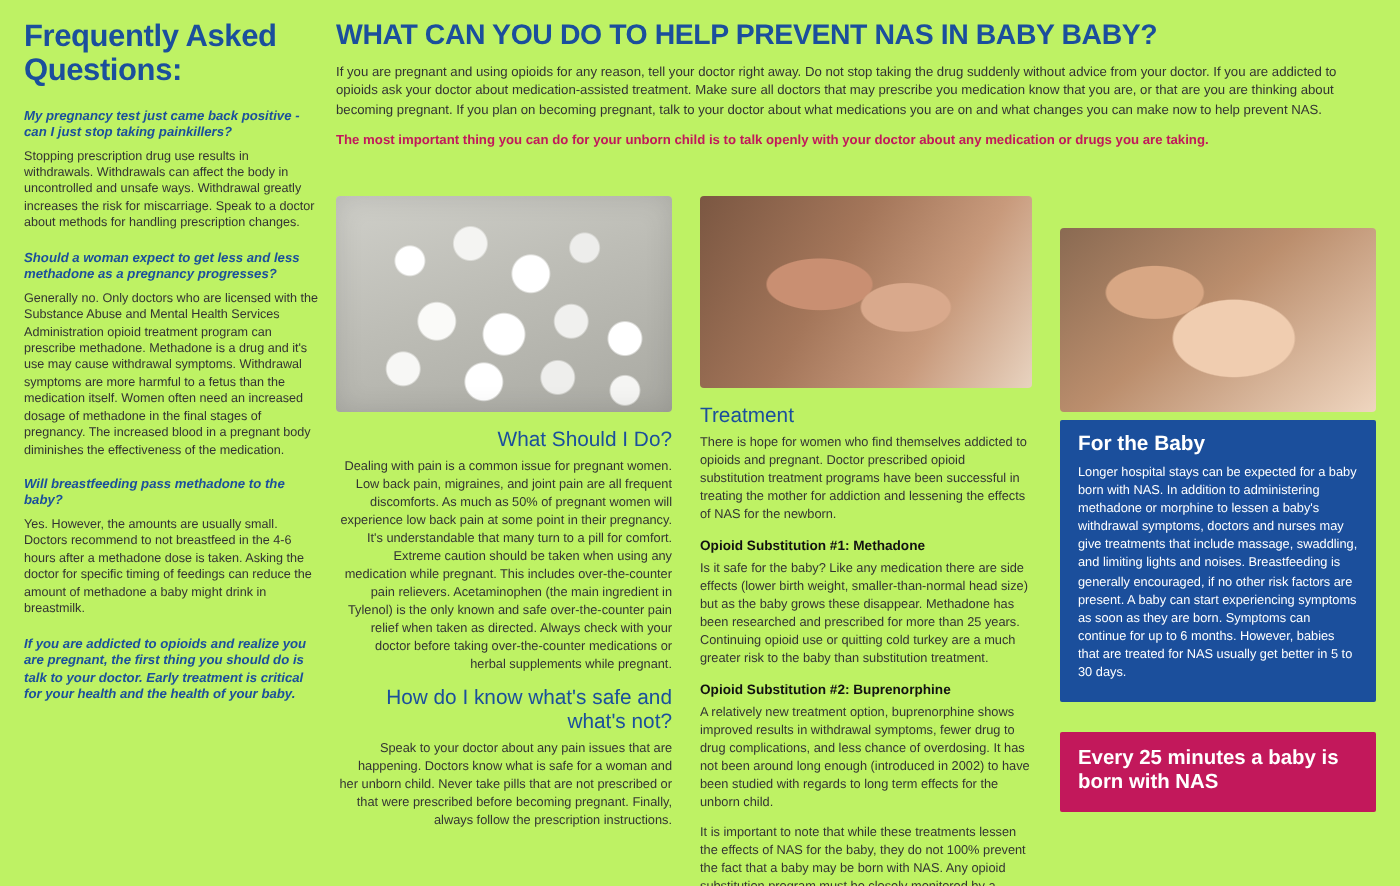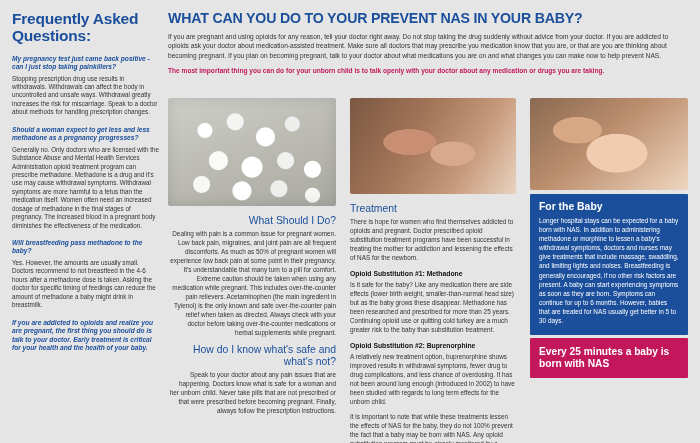--- a/index.html
+++ b/index.html
@@ -10,21 +10,21 @@
     width: 700px;
     height: 443px;
     background: #ffffff;
     font-family: "Liberation Sans", sans-serif;
     overflow: hidden;
   }
   .page {
     position: relative;
     width: 700px;
     height: 443px;
-    background: #e5e5e5;
+    background: #bef264;
   }
 
   
   .left-col {
     position: absolute;
     left: 12px;
     top: 10px;
     width: 148px;
     height: 425px;
   }
@@ -107,21 +107,21 @@
   }
   .col-b {
     position: absolute;
     left: 182px;
     top: 0;
     width: 166px;
   }
   .col-c {
     position: absolute;
     left: 362px;
-    top: 0;
+    top: 16px;
     width: 158px;
   }
 
   .pill-photo {
     width: 168px;
     height: 108px;
     border-radius: 2px;
     background:
       radial-gradient(circle at 22% 30%, #ffffff 0 7px, rgba(255,255,255,0) 8px),
       radial-gradient(circle at 40% 22%, #f4f4f2 0 8px, rgba(255,255,255,0) 9px),
@@ -199,21 +199,21 @@
   }
   .baby-panel-text {
     font-size: 6.4px;
     line-height: 1.42;
     margin: 0;
     color: #ffffff;
   }
 
   
   .pink-banner {
-    margin-top: 3px;
+    margin-top: 15px;
     background: #c2185b;
     color: #ffffff;
     padding: 8px 9px;
     border-radius: 1px;
   }
   .pink-banner-text {
     font-size: 10.2px;
     font-weight: bold;
     line-height: 1.18;
     margin: 0;
@@ -235,21 +235,21 @@
     <p class="faq-a">Generally no. Only doctors who are licensed with the Substance Abuse and Mental Health Services Administration opioid treatment program can prescribe methadone.  Methadone is a drug and it's use may cause withdrawal symptoms. Withdrawal symptoms are more harmful to a fetus than the medication itself. Women often need an increased dosage of methadone in the final stages of pregnancy. The increased blood in a pregnant body diminishes the effectiveness of the medication.</p>
 
     <p class="faq-q">Will breastfeeding pass methadone to the baby?</p>
     <p class="faq-a">Yes. However, the amounts are usually small. Doctors recommend to not breastfeed in the 4-6 hours after a methadone dose is taken. Asking the doctor for specific timing of feedings can reduce the amount of methadone a baby might drink in breastmilk.</p>
 
     <p class="faq-alert">If you are addicted to opioids and realize you are pregnant, the first thing you should do is talk to your doctor. Early treatment is critical for your health and the health of your baby.</p>
   </div>
 
   <div class="right-area">
 
-    <h2 class="main-head">WHAT CAN YOU DO TO YOUR PREVENT NAS IN YOUR BABY?</h2>
+    <h2 class="main-head">WHAT CAN YOU DO TO HELP PREVENT NAS IN BABY BABY?</h2>
     <p class="intro-p">If you are pregnant and using opioids for any reason, tell your doctor right away. Do not stop taking the drug suddenly without advice from your doctor. If you are addicted to opioids ask your doctor about medication-assisted treatment. Make sure all doctors that may prescribe you medication know that you are, or that are you are thinking about becoming pregnant. If you plan on becoming pregnant, talk to your doctor about what medications you are on and what changes you can make now to help prevent NAS.</p>
     <p class="intro-em">The most important thing you can do for your unborn child is to talk openly with your doctor about any medication or drugs you are taking.</p>
 
     <div class="body-cols">
 
       <div class="col-a">
         <div class="pill-photo"></div>
         <h3 class="sec-head">What Should I Do?</h3>
         <p class="para">Dealing with pain is a common issue for pregnant women. Low back pain, migraines, and joint pain are all frequent discomforts. As much as 50% of pregnant women will experience low back pain at some point in their pregnancy. It's understandable that many turn to a pill for comfort. Extreme caution should be taken when using any medication while pregnant. This includes over-the-counter pain relievers. Acetaminophen (the main ingredient in Tylenol) is the only known and safe over-the-counter pain relief when taken as directed. Always check with your doctor before taking over-the-counter medications or herbal supplements while pregnant.</p>
         <h3 class="sec-head tight">How do I know what's safe and what's not?</h3>

